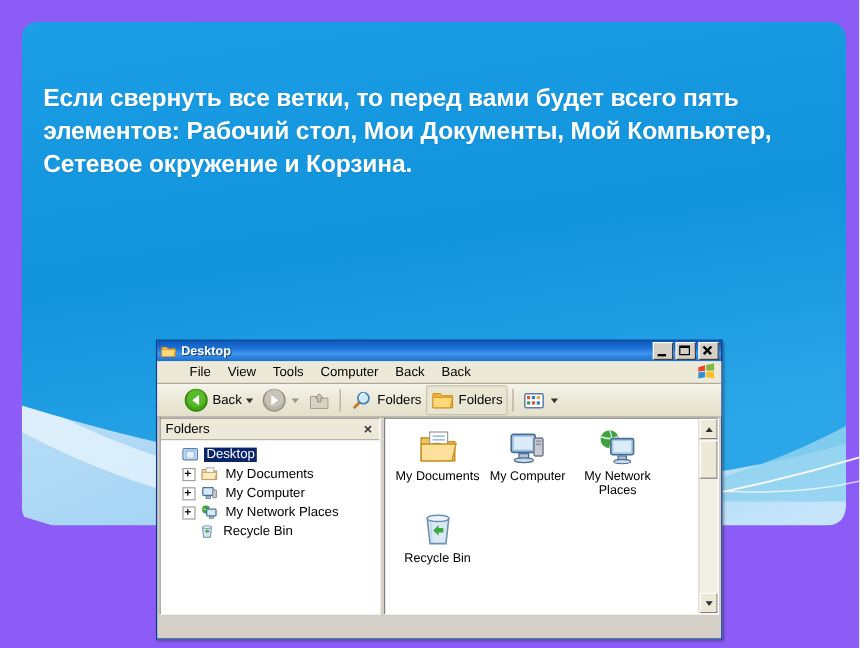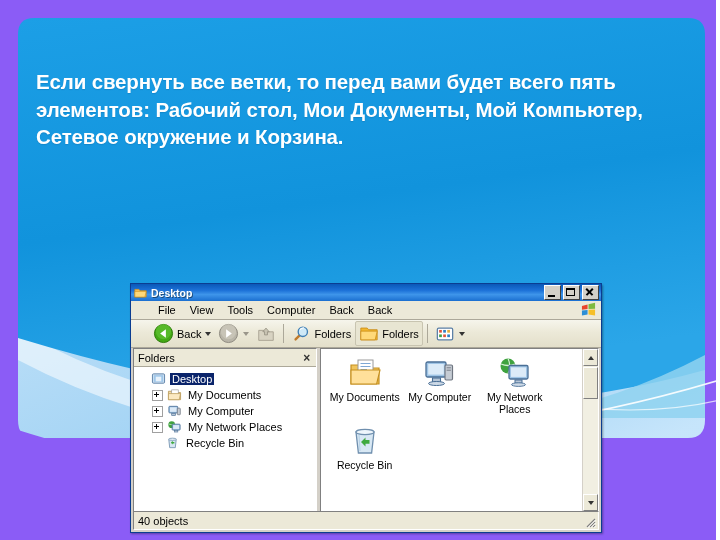--- a/index.html
+++ b/index.html
@@ -398,22 +398,15 @@
           <div class="sthumb"></div>
           <div class="strack"></div>
           <div class="sbtn">
               <span class="sarrow down"></span>
             </div>
         </div>
       </div>
 
     </div>
 
-    <div class="statusbar">
-      <span>40 objects</span>
-      <svg class="grip" viewBox="0 0 12 12">
-        <path d="M11 3 L3 11 M11 6 L6 11 M11 9 L9 11" stroke="#808080" stroke-width="1.2"></path>
-        <path d="M11.8 3.8 L3.8 11.8 M11.8 6.8 L6.8 11.8 M11.8 9.8 L9.8 11.8" stroke="#ffffff" stroke-width="1"></path>
-      </svg>
-    </div>
 
   </div>
 </div>
 
 </body></html>

